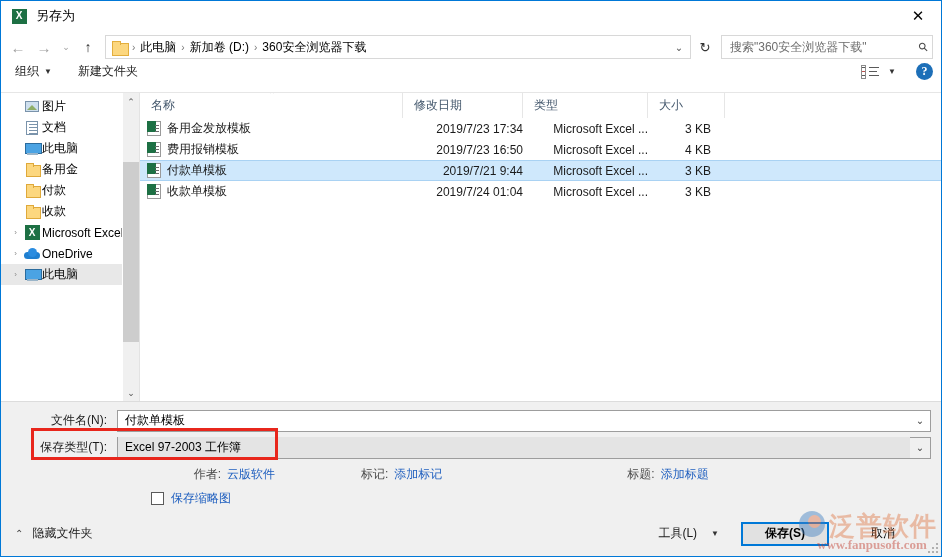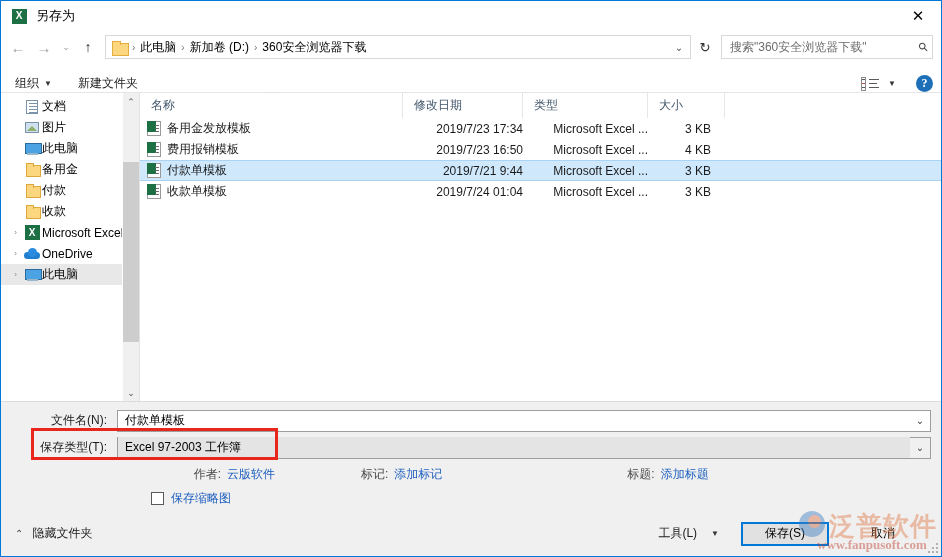--- a/index.html
+++ b/index.html
@@ -104,21 +104,21 @@
     display: flex; align-items: center;
     padding: 0 4px 0 8px;
     margin-left: 4px;
   }
   .search-ph { flex: 1 1 auto; font-size: 12px; color: #6d6d6d; white-space: nowrap; overflow: hidden; }
   .search-ico { color: #4a4a4a; font-size: 12px; transform: rotate(-45deg); }
 
   
   .toolbar {
     height: 30px; flex: 0 0 30px;
-    display: flex; align-items: flex-end;
+    display: flex; align-items: flex-start;
     background: #ffffff;
     border-bottom: 1px solid #e6e6e6;
     padding: 0 8px 0 14px;
     font-family: Liberation Serif, serif;
   }
   .tb-item { font-size: 12px; color: #1b1b1b; display: flex; align-items: center; }
   .tb-caret { font-size: 8px; color: #333; margin-left: 5px; }
   .tb-gap { width: 26px; }
   .tb-right { margin-left: auto; display: flex; align-items: center; gap: 0; }
   .view-icon { width: 18px; height: 14px; position: relative; display: inline-block; }
@@ -281,21 +281,21 @@
   .footer-right { margin-left: auto; display: flex; align-items: center; }
   .tools { display: flex; align-items: center; font-size: 12px; color: #1b1b1b; }
   .tools .caret { font-size: 8px; margin-left: 14px; color: #333; }
   .btn {
     height: 24px; min-width: 88px;
     border: 1px solid #adadad; background: #e1e1e1;
     display: flex; align-items: center; justify-content: center;
     font-size: 12px; color: #000;
     margin-left: 22px;
   }
-  .btn.default { border: 2px solid #0078d7; background: #e1e1e1; }
+  .btn.default { border: 2px solid #0078d7; background: #e1e1e1; font-weight: bold; }
   .btn.cancel { margin-left: 10px; background: transparent; border-color: transparent; }
 
   .watermark {
     position: absolute; right: 2px; top: -4px;
     width: 140px; height: 56px;
     opacity: 0.45;
     pointer-events: none;
     z-index: 30;
   }
   .wm-text {
@@ -387,31 +387,31 @@
     </div>
   </div>
 
   <div class="mainarea">
 
     <div class="sidebar">
       <div id="nav-items">
           <div class="nav-item">
             <span class="nav-expander"></span>
             <span class="nav-ico">
+              <span class="ico-pic"></span>
+            </span>
+            <span class="nav-label">图片</span>
+            <span class="pin" style="font-size: 9px;"><span style="display:inline-block;transform:rotate(45deg);">⚲</span></span>
+          </div>
+          <div class="nav-item">
+            <span class="nav-expander"></span>
+            <span class="nav-ico">
               <span class="ico-doc"></span>
             </span>
             <span class="nav-label">文档</span>
-            <span class="pin" style="font-size: 9px;"><span style="display:inline-block;transform:rotate(45deg);">⚲</span></span>
-          </div>
-          <div class="nav-item">
-            <span class="nav-expander"></span>
-            <span class="nav-ico">
-              <span class="ico-pic"></span>
-            </span>
-            <span class="nav-label">图片</span>
             <span class="pin" style="font-size: 9px;"><span style="display:inline-block;transform:rotate(45deg);">⚲</span></span>
           </div>
           <div class="nav-item">
             <span class="nav-expander"></span>
             <span class="nav-ico">
               <span class="ico-pc"></span>
             </span>
             <span class="nav-label">此电脑</span>
             <span class="pin" style="font-size: 9px;"><span style="display:inline-block;transform:rotate(45deg);">⚲</span></span>
           </div>

